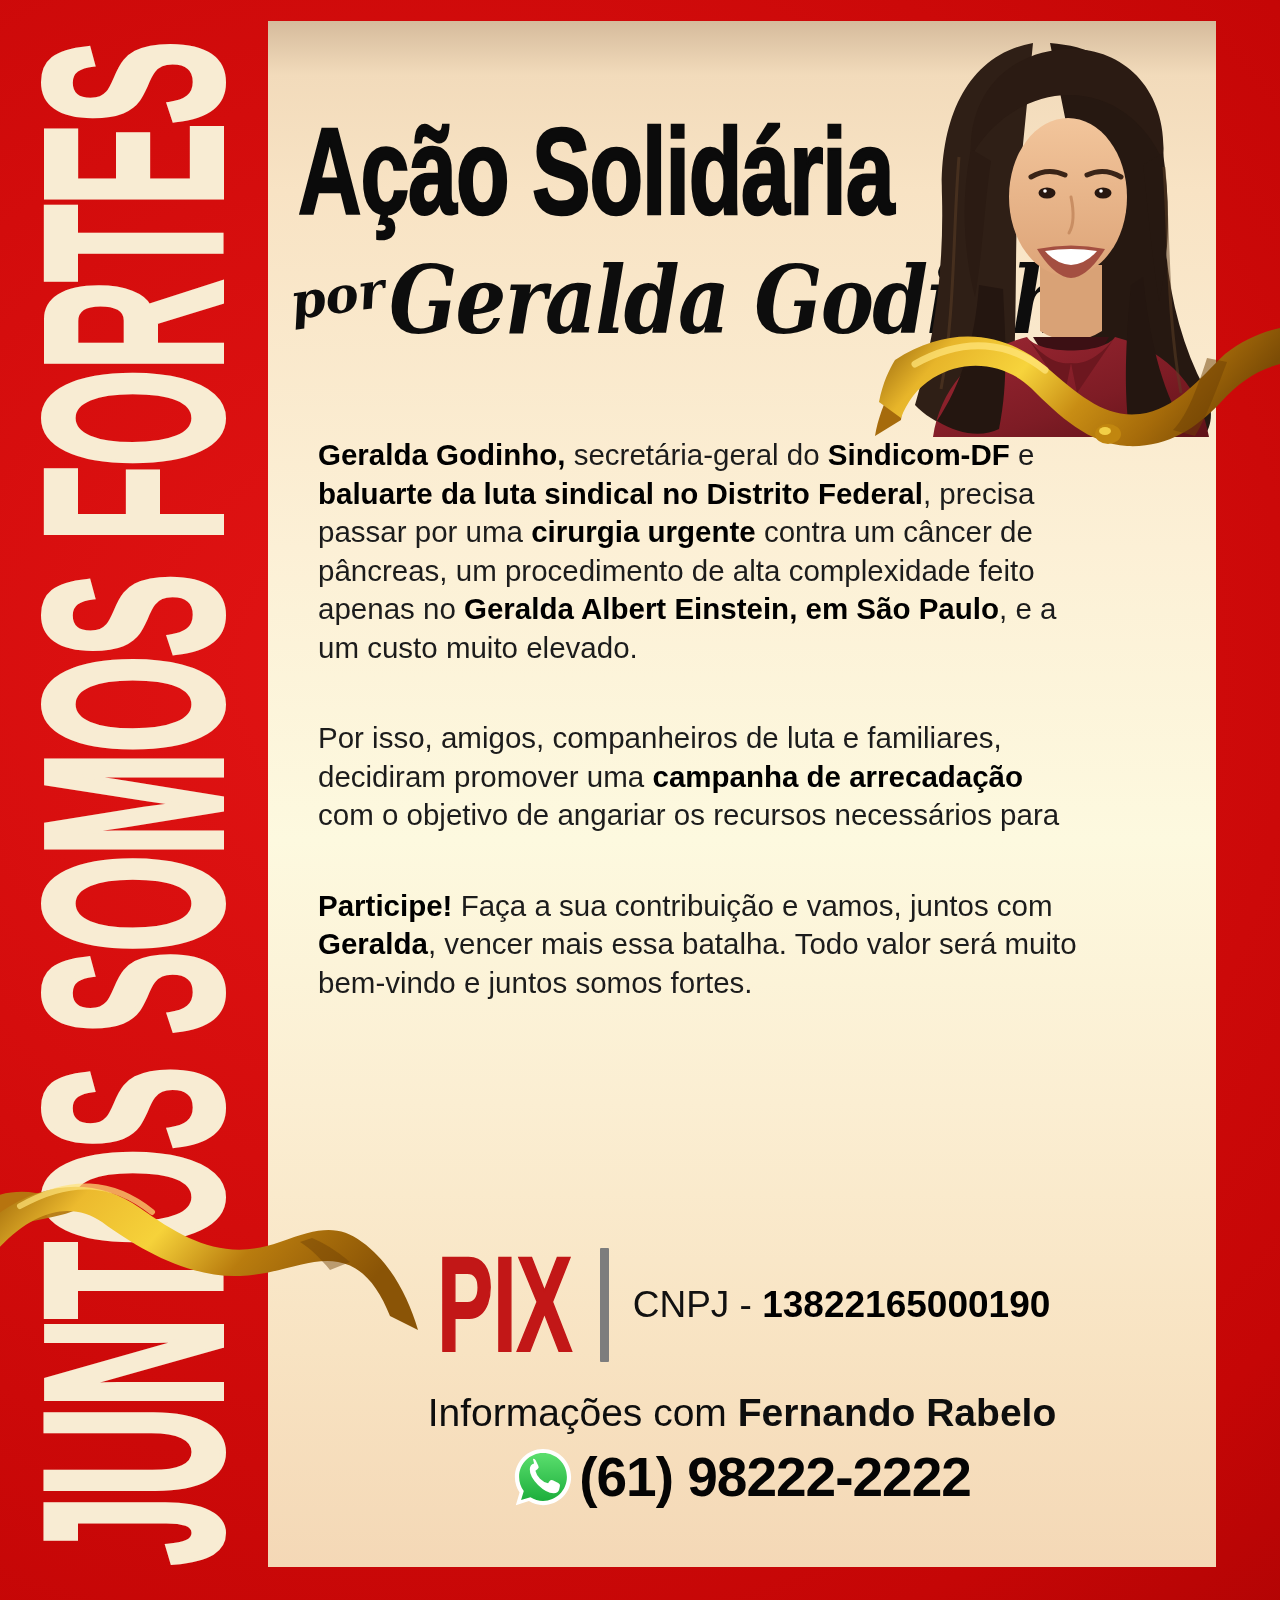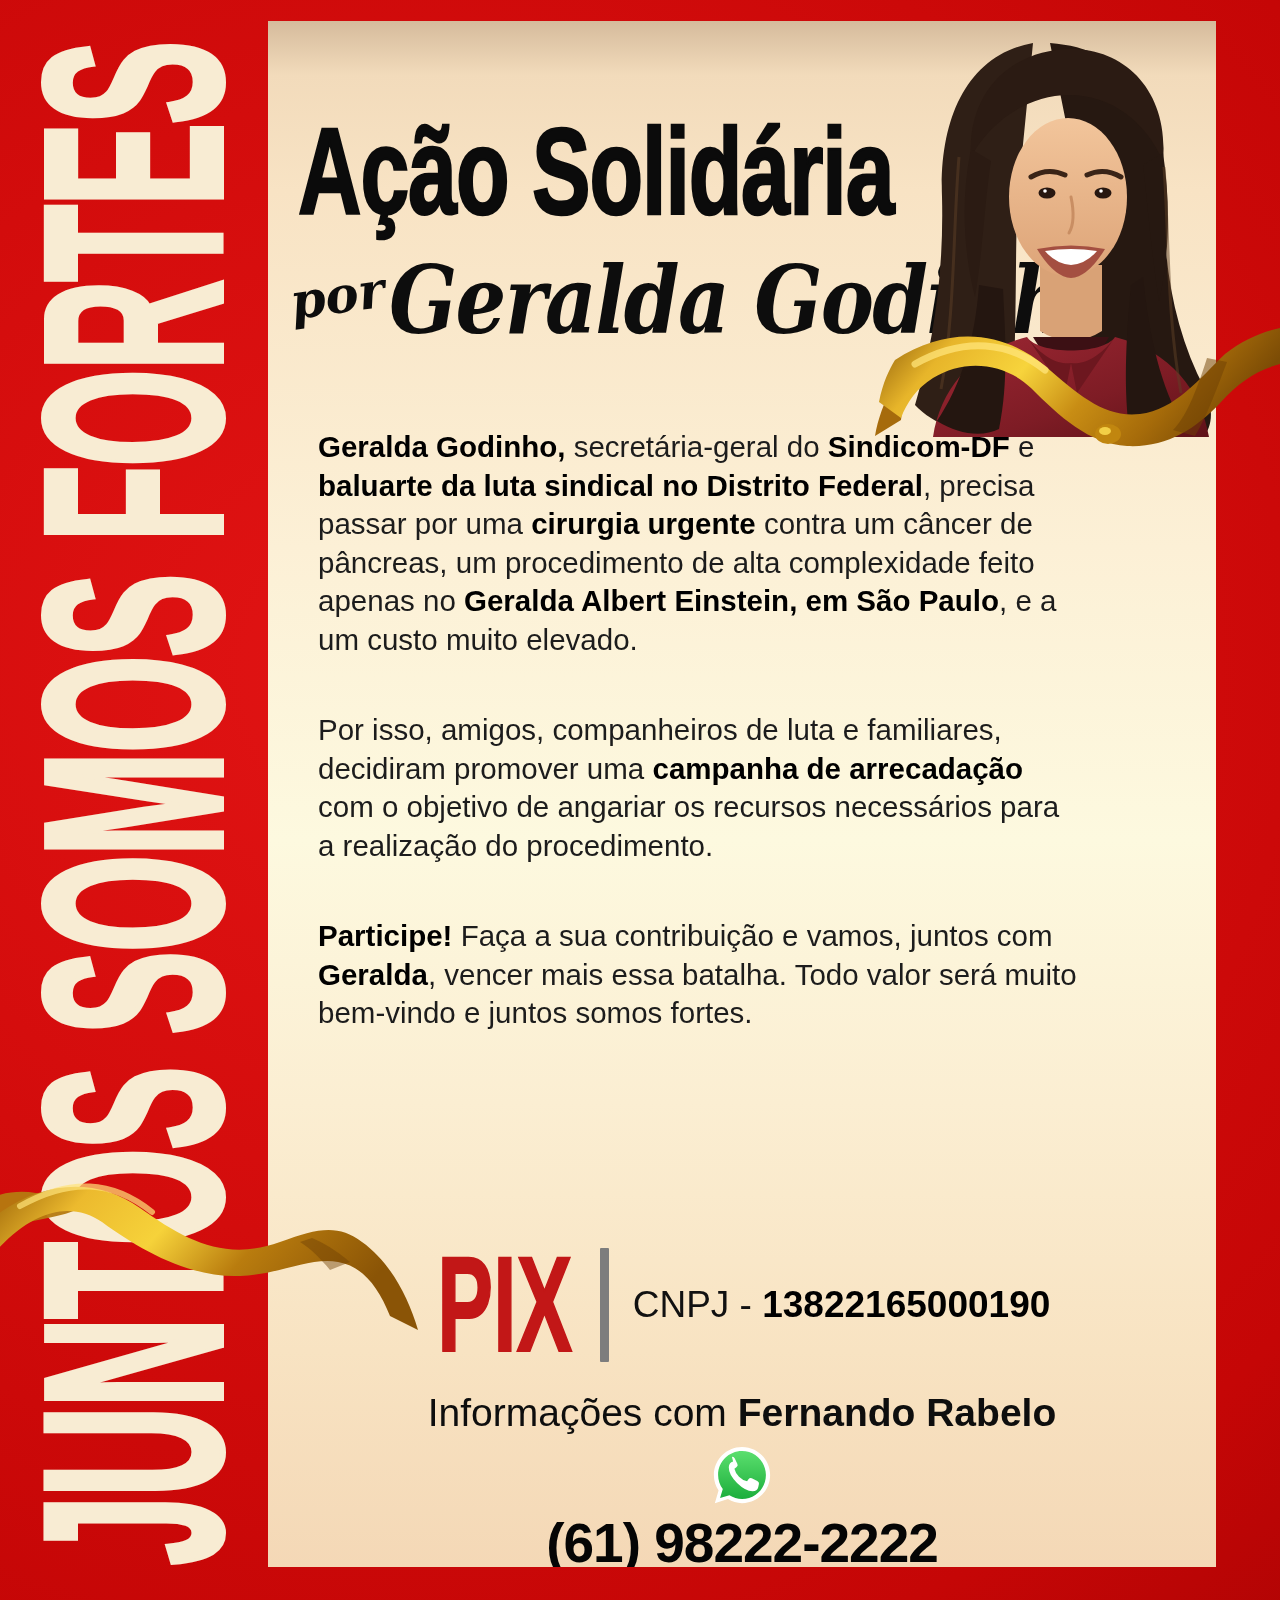--- a/index.html
+++ b/index.html
@@ -40,41 +40,41 @@
     font-family:"DejaVu Serif","Liberation Serif",serif;
     font-style:italic;font-weight:700;font-size:94px;letter-spacing:-2px;
     transform:scaleX(0.85);transform-origin:left center;}
 
   
   .portrait{position:absolute;left:607px;top:16px;width:341px;height:400px;z-index:1;}
 
   
   .body-copy{position:absolute;left:50px;top:407px;width:846px;z-index:2;
     font-size:29.5px;line-height:38.5px;color:#1c1c1c;letter-spacing:0;}
-  .body-copy p{margin:0 0 52px 0;}
+  .body-copy p{margin:8px 0 52px 0;}
   .body-copy .line{display:block;white-space:nowrap;}
   .body-copy b{font-weight:700;color:#000;}
 
   
   .pix-row{position:absolute;left:0;top:1216px;width:100%;z-index:2;
     display:flex;align-items:center;justify-content:center;gap:24px;}
   .pix-label-box{width:142px;display:flex;justify-content:center;}
   .pix-label{font-size:135px;line-height:1;font-weight:700;color:#c21717;
     -webkit-text-stroke:2px #c21717;display:inline-block;
     transform:scaleX(0.62);transform-origin:center;}
   .pix-divider{width:9px;height:114px;background:#7d7d7d;border-radius:1px;}
   .pix-details{display:flex;flex-direction:column;justify-content:center;}
   .pix-line{font-size:37px;line-height:53px;color:#111;white-space:nowrap;}
   .pix-line b{font-weight:700;color:#000;}
 
   
   .contact{position:absolute;left:0;top:1372px;width:100%;text-align:center;z-index:2;color:#0e0e0e;}
   .info-line{font-size:39px;line-height:40px;}
   .info-line b{font-weight:700;}
-  .phone-row{margin-top:12px;display:flex;align-items:center;justify-content:center;gap:6px;flex-direction:column;}
+  .phone-row{margin-top:12px;display:flex;align-items:center;justify-content:center;gap:6px;}
   .wa-icon{width:60px;height:60px;flex:0 0 auto;}
   .phone{font-size:55px;font-weight:700;letter-spacing:-1px;color:#050505;white-space:nowrap;}
 
   
   .ribbon-top{position:absolute;left:855px;top:318px;width:425px;height:175px;z-index:7;}
   .ribbon-bottom{position:absolute;left:0;top:1158px;width:590px;height:195px;z-index:7;}
 </style>
 </head>
 <body>
 
@@ -148,21 +148,20 @@
           <span class="line"><b>baluarte da luta sindical no Distrito Federal</b><span>, precisa</span></span>
           <span class="line"><span>passar por uma </span><b>cirurgia urgente</b><span> contra um câncer de</span></span>
           <span class="line"><span>pâncreas, um procedimento de alta complexidade feito</span></span>
           <span class="line"><span>apenas no </span><b>Geralda Albert Einstein, em São Paulo</b><span>, e a</span></span>
           <span class="line"><span>um custo muito elevado.</span></span>
         </p>
         <p>
           <span class="line"><span>Por isso, amigos, companheiros de luta e familiares,</span></span>
           <span class="line"><span>decidiram promover uma </span><b>campanha de arrecadação</b></span>
           <span class="line"><span>com o objetivo de angariar os recursos necessários para</span></span>
-          <span class="line"><span>a realização do procedimento.</span></span>
         </p>
         <p>
           <span class="line"><b>Participe!</b><span> Faça a sua contribuição e vamos, juntos com</span></span>
           <span class="line"><b>Geralda</b><span>, vencer mais essa batalha. Todo valor será muito</span></span>
           <span class="line"><span>bem-vindo e juntos somos fortes.</span></span>
         </p>
       </div>
 
     <div class="pix-row">
       <div class="pix-label-box">

